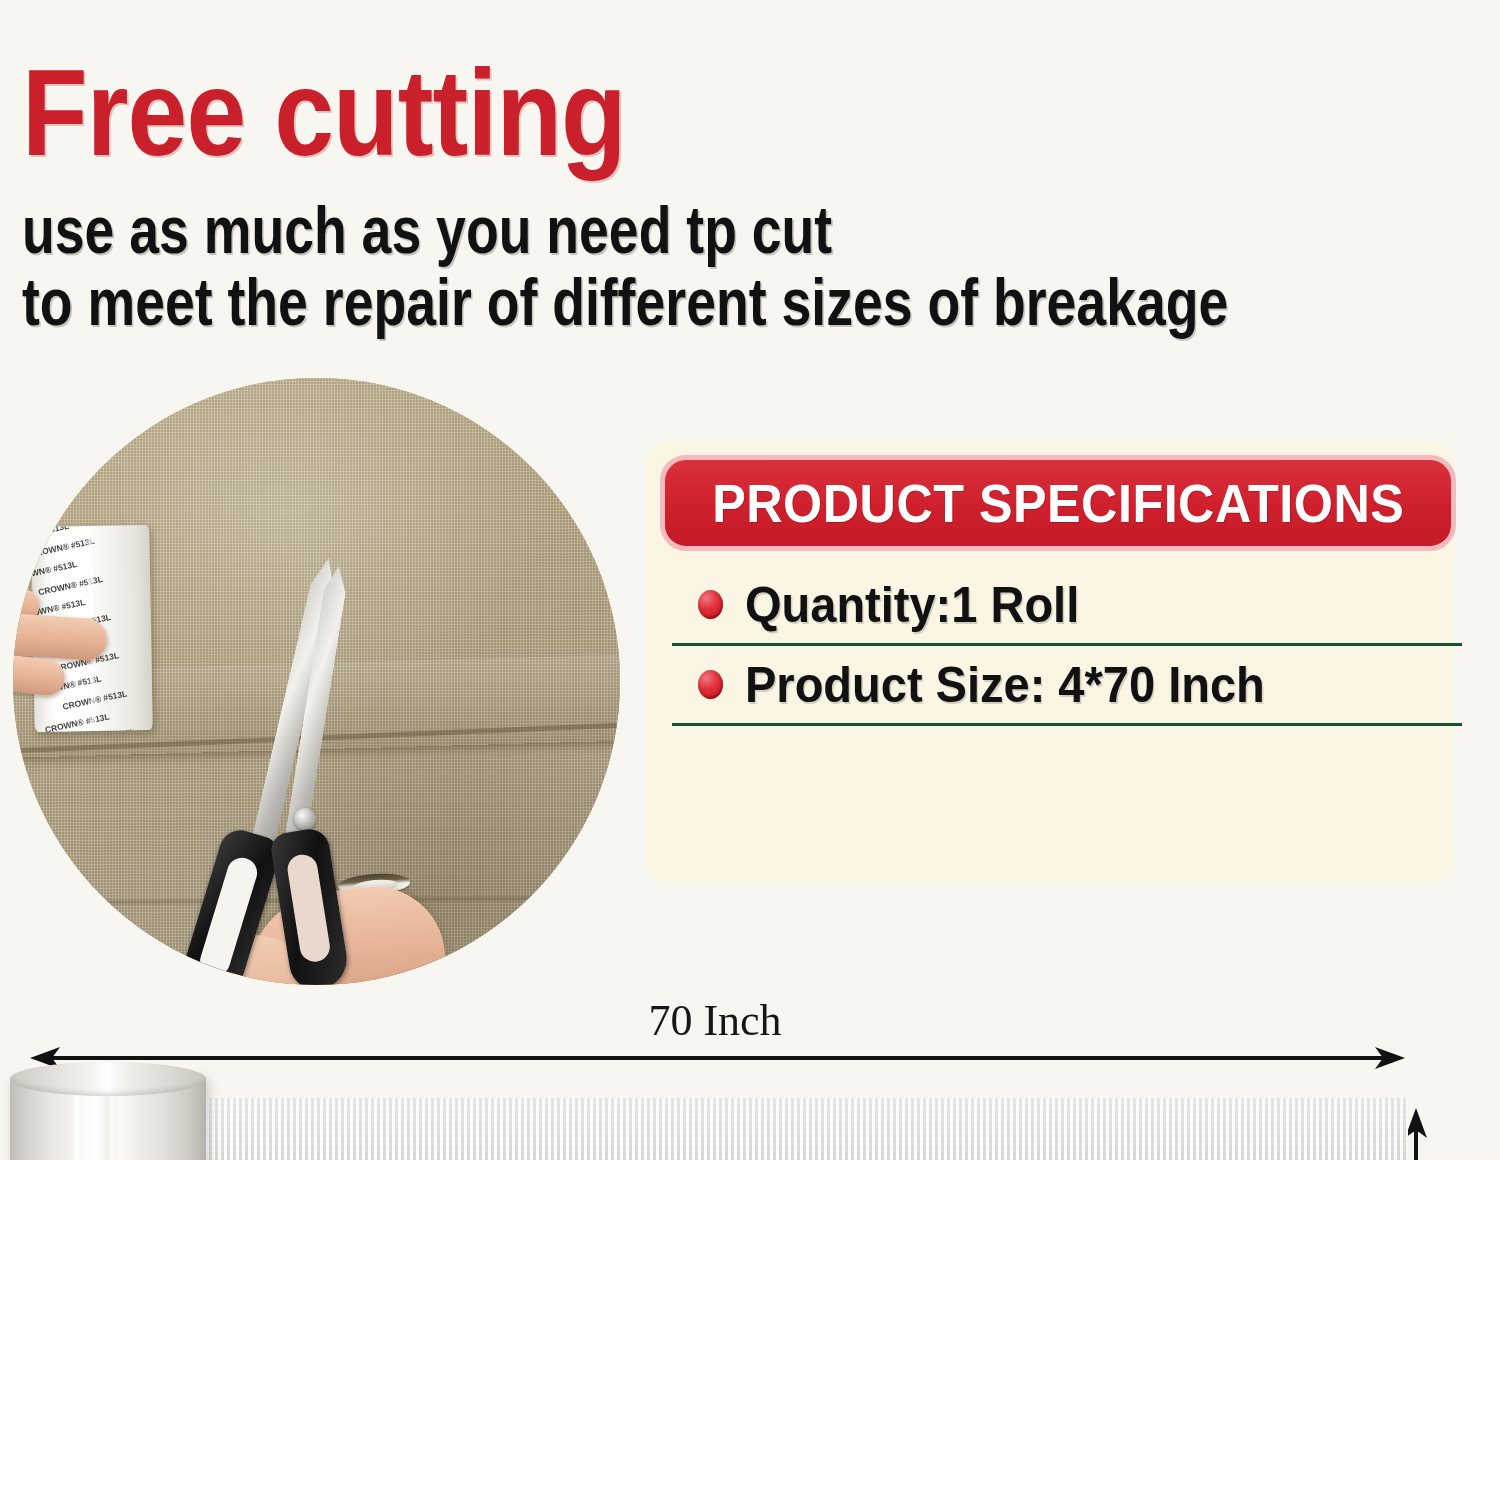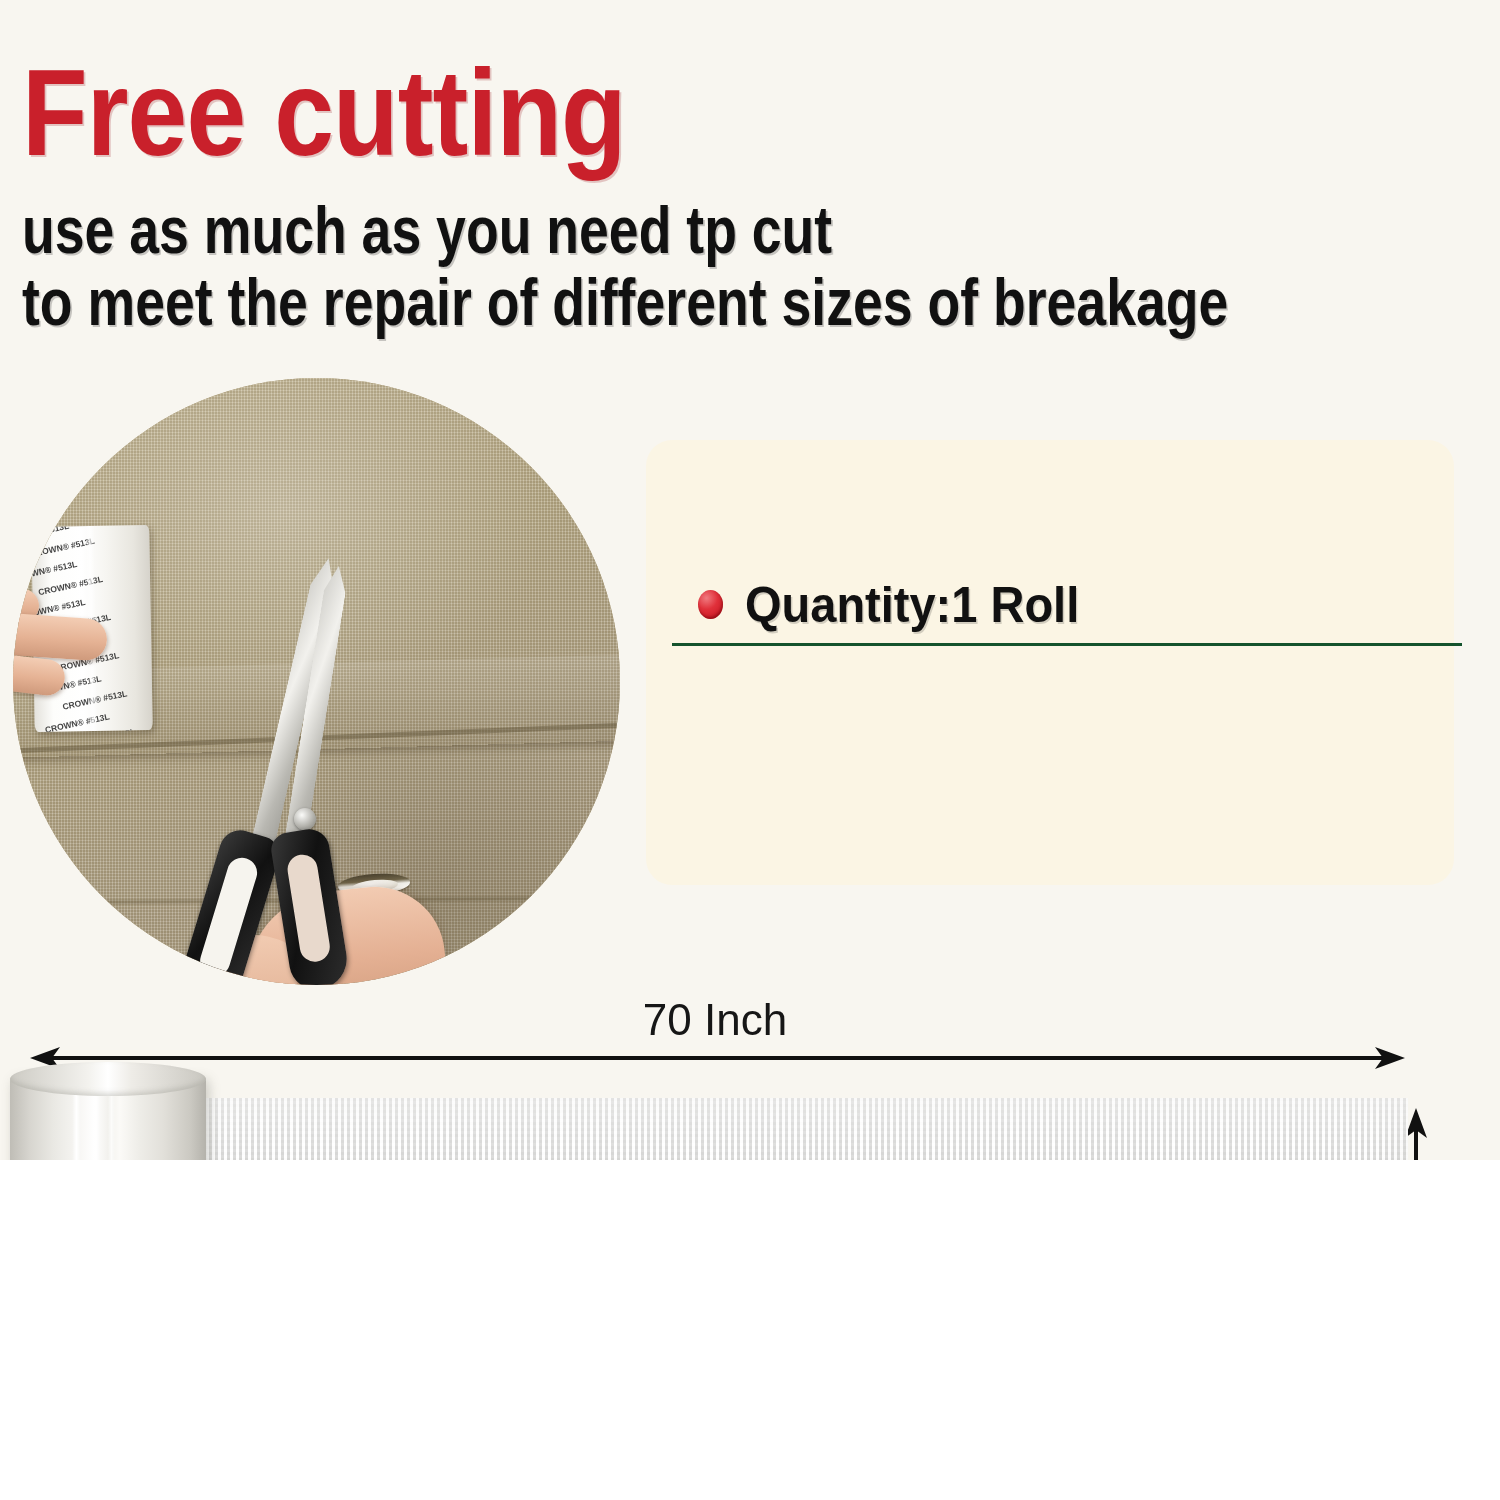--- a/index.html
+++ b/index.html
@@ -328,21 +328,21 @@
     text-shadow: 1.5px 1.5px 0 rgba(0,0,0,0.16);
   }
 
   
   #length-label {
     position: absolute;
     left: 0;
     top: 995px;
     width: 1430px;
     text-align: center;
-    font-family: Liberation Sans, sans-serif;
+    font-family: Liberation Serif, serif;
     font-weight: 400;
     font-size: 44px;
     color: #161616;
   }
   #arrow-h {
     position: absolute;
     left: 30px;
     top: 1040px;
     width: 1375px;
     height: 36px;
@@ -468,24 +468,31 @@
     <div class="blade" id="blade1"></div>
     <div class="blade" id="blade2"></div>
     <div class="pivot"></div>
     <div class="hand-bottom"></div>
     <div class="thumb-bottom"></div>
     <div class="handle" id="handle1"></div>
     <div class="handle" id="handle2"></div>
   </div>
 
   <div id="spec-card"></div>
+  <div id="spec-banner">
+    <span id="spec-banner-title">PRODUCT SPECIFICATIONS</span>
+  </div>
   <div id="spec-list">
     <div class="spec-row">
       <span class="spec-bullet"></span>
       <span class="spec-text">Quantity:1 Roll</span>
+    </div>
+    <div class="spec-row">
+      <span class="spec-bullet"></span>
+      <span class="spec-text">Product Size: 4*70 Inch</span>
     </div>
   </div>
 
   <div id="length-label">70 Inch</div>
 
   <svg id="arrow-h" viewBox="0 0 1375 36">
     <line x1="16" y1="18" x2="1359" y2="18" stroke="#111111" stroke-width="4"></line>
     <polygon points="0,18 30,7 22,18 30,29" fill="#111111"></polygon>
     <polygon points="1375,18 1345,7 1353,18 1345,29" fill="#111111"></polygon>
   </svg>

